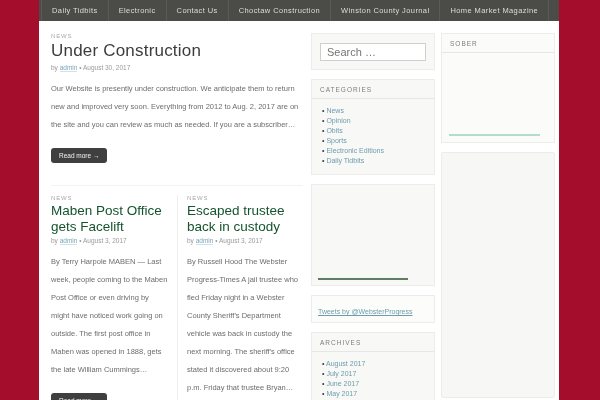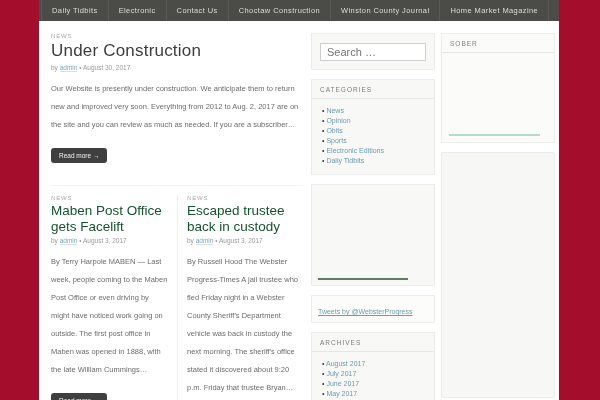--- a/index.html
+++ b/index.html
@@ -108,21 +108,21 @@
       <div class="row2">
         <div class="col">
           <div class="cat-label">NEWS</div>
           <h2 class="title">Maben Post Office gets Facelift</h2>
           <div class="byline">
             <span>by</span>
             <a>admin</a>
             <span>•</span>
             <span>August 3, 2017</span>
           </div>
-          <div class="excerpt">By Terry Harpole MABEN — Last week, people coming to the Maben Post Office or even driving by might have noticed work going on outside. The first post office in Maben was opened in 1888, with the late William Cummings…</div>
+          <div class="excerpt">By Terry Harpole MABEN — Last week, people coming to the Maben Post Office or even driving by might have noticed work going on outside. The first post office in Maben was opened in 1888, gets the late William Cummings…</div>
           <button class="read-more">Read more →</button>
         </div>
         <div class="col">
           <div class="cat-label">NEWS</div>
           <h2 class="title">Escaped trustee back in custody</h2>
           <div class="byline">
             <span>by</span>
             <a>admin</a>
             <span>•</span>
             <span>August 3, 2017</span>

